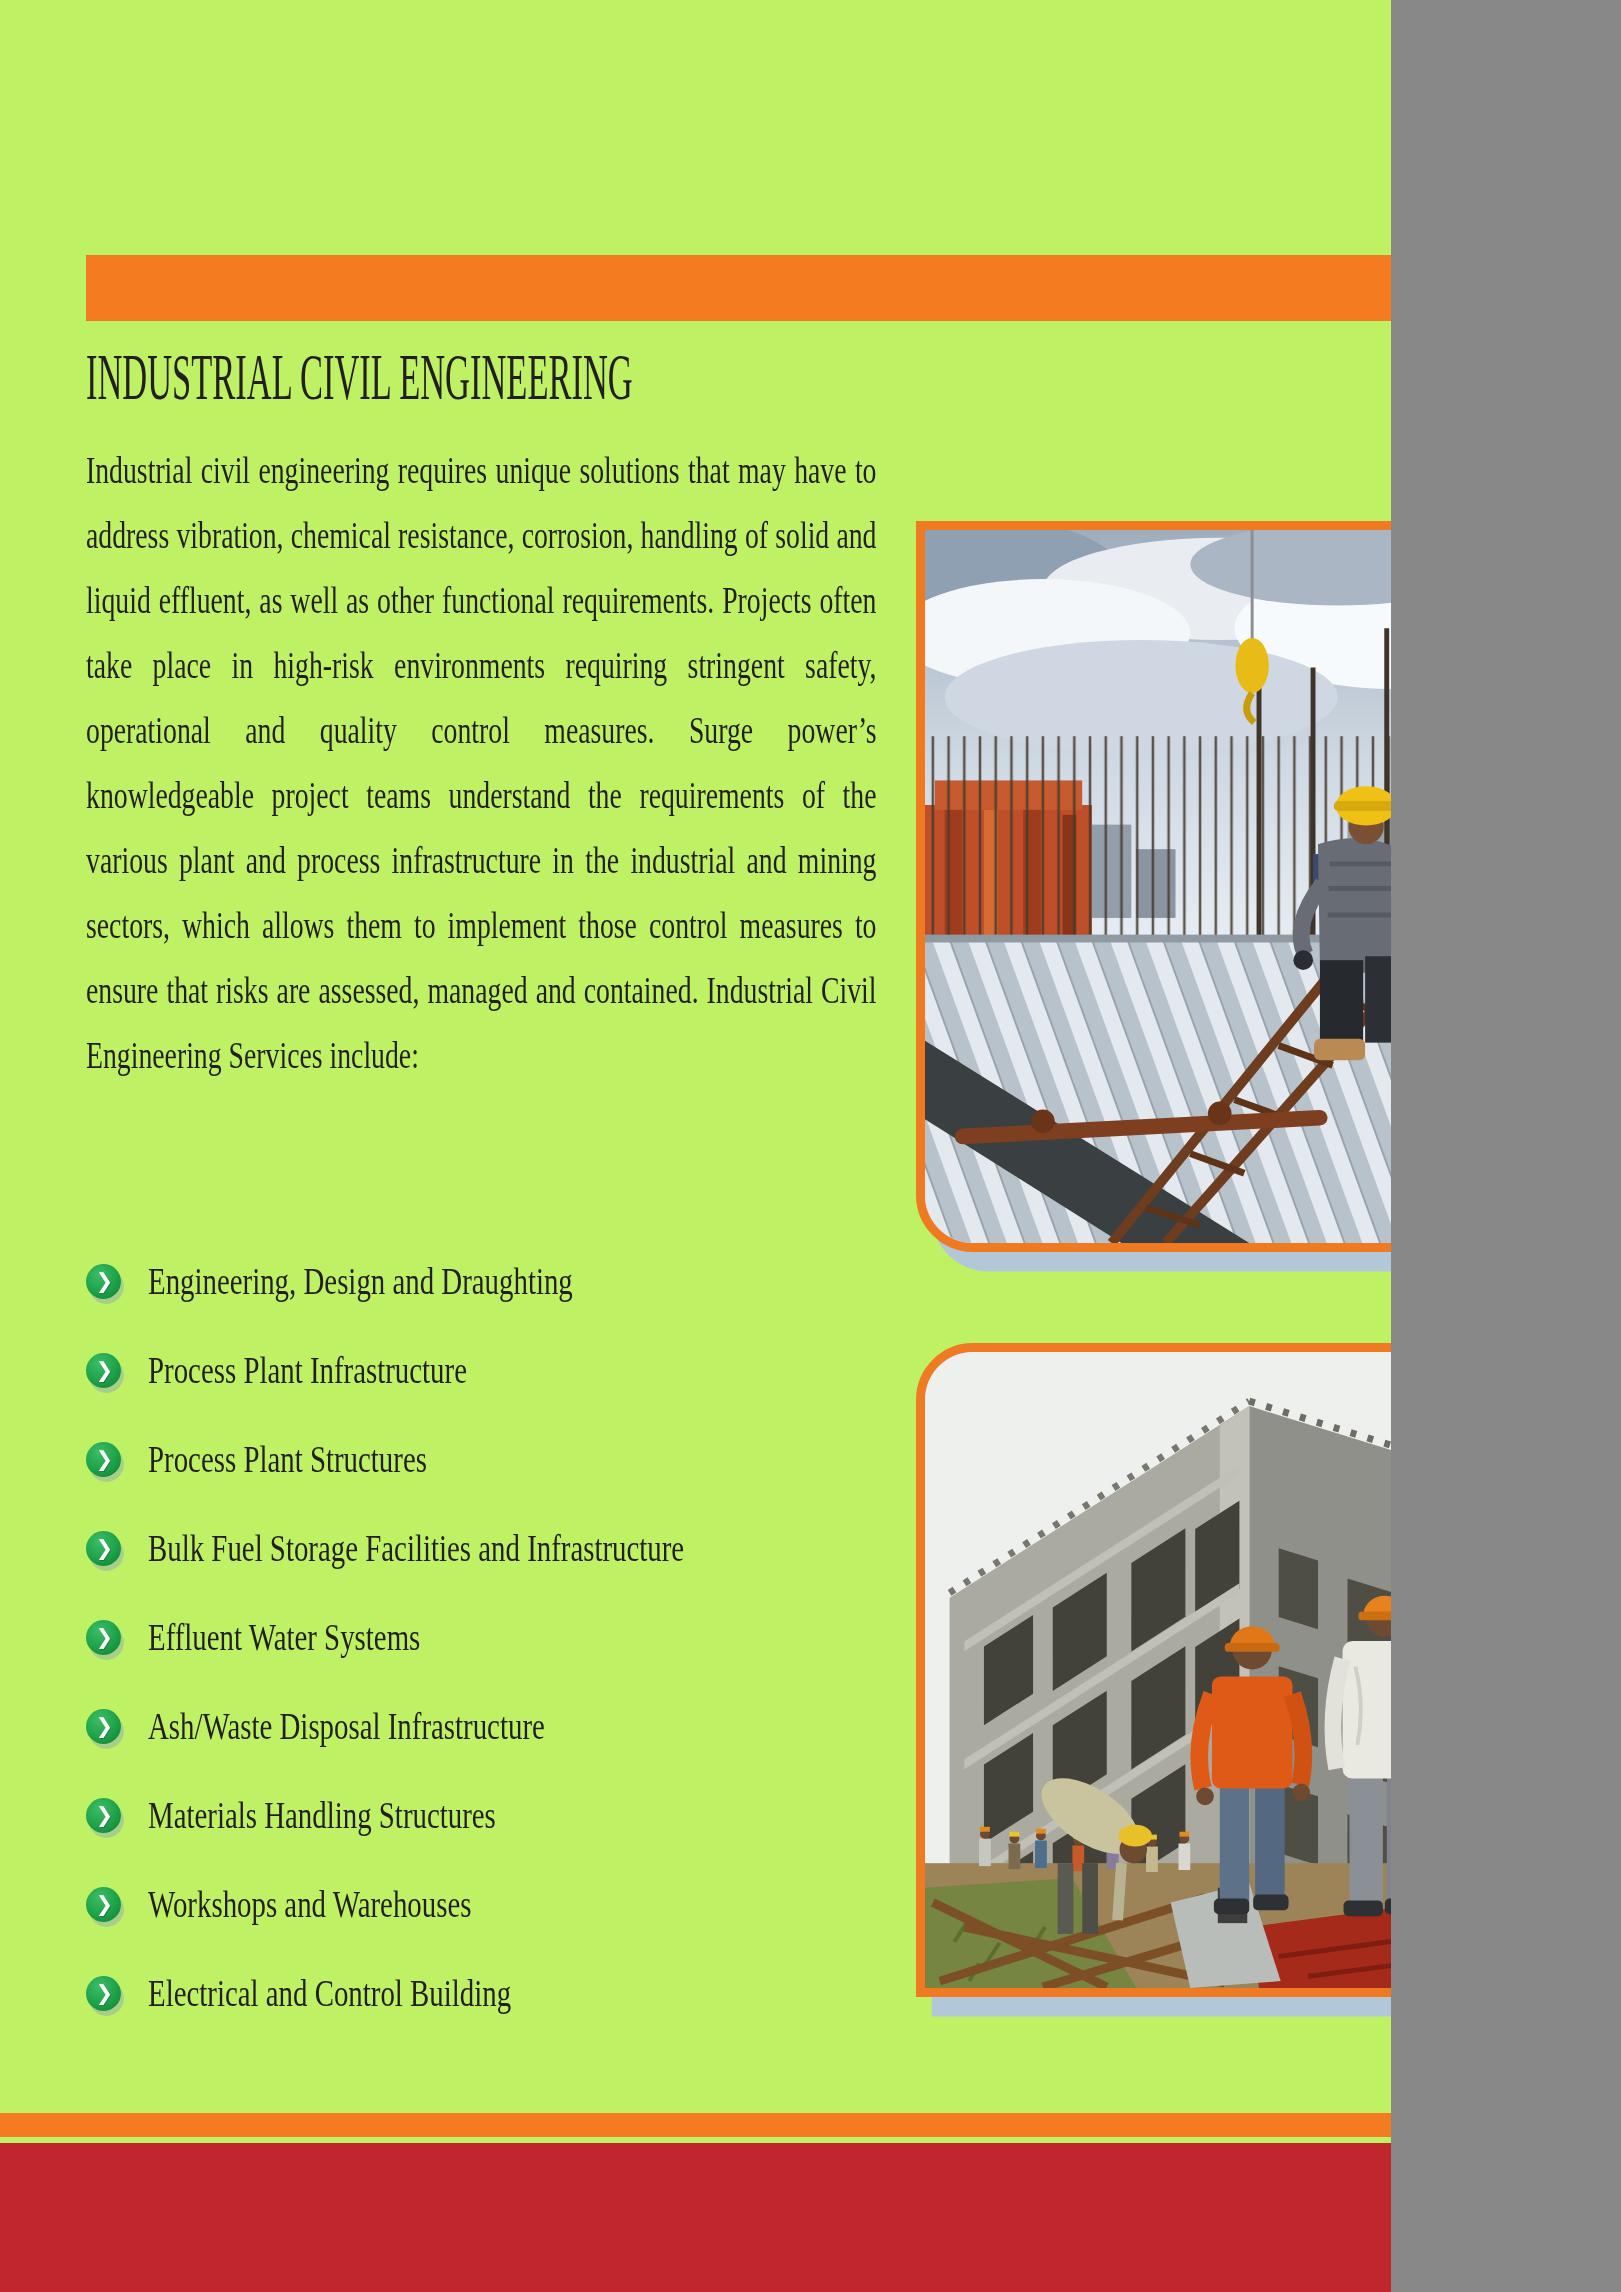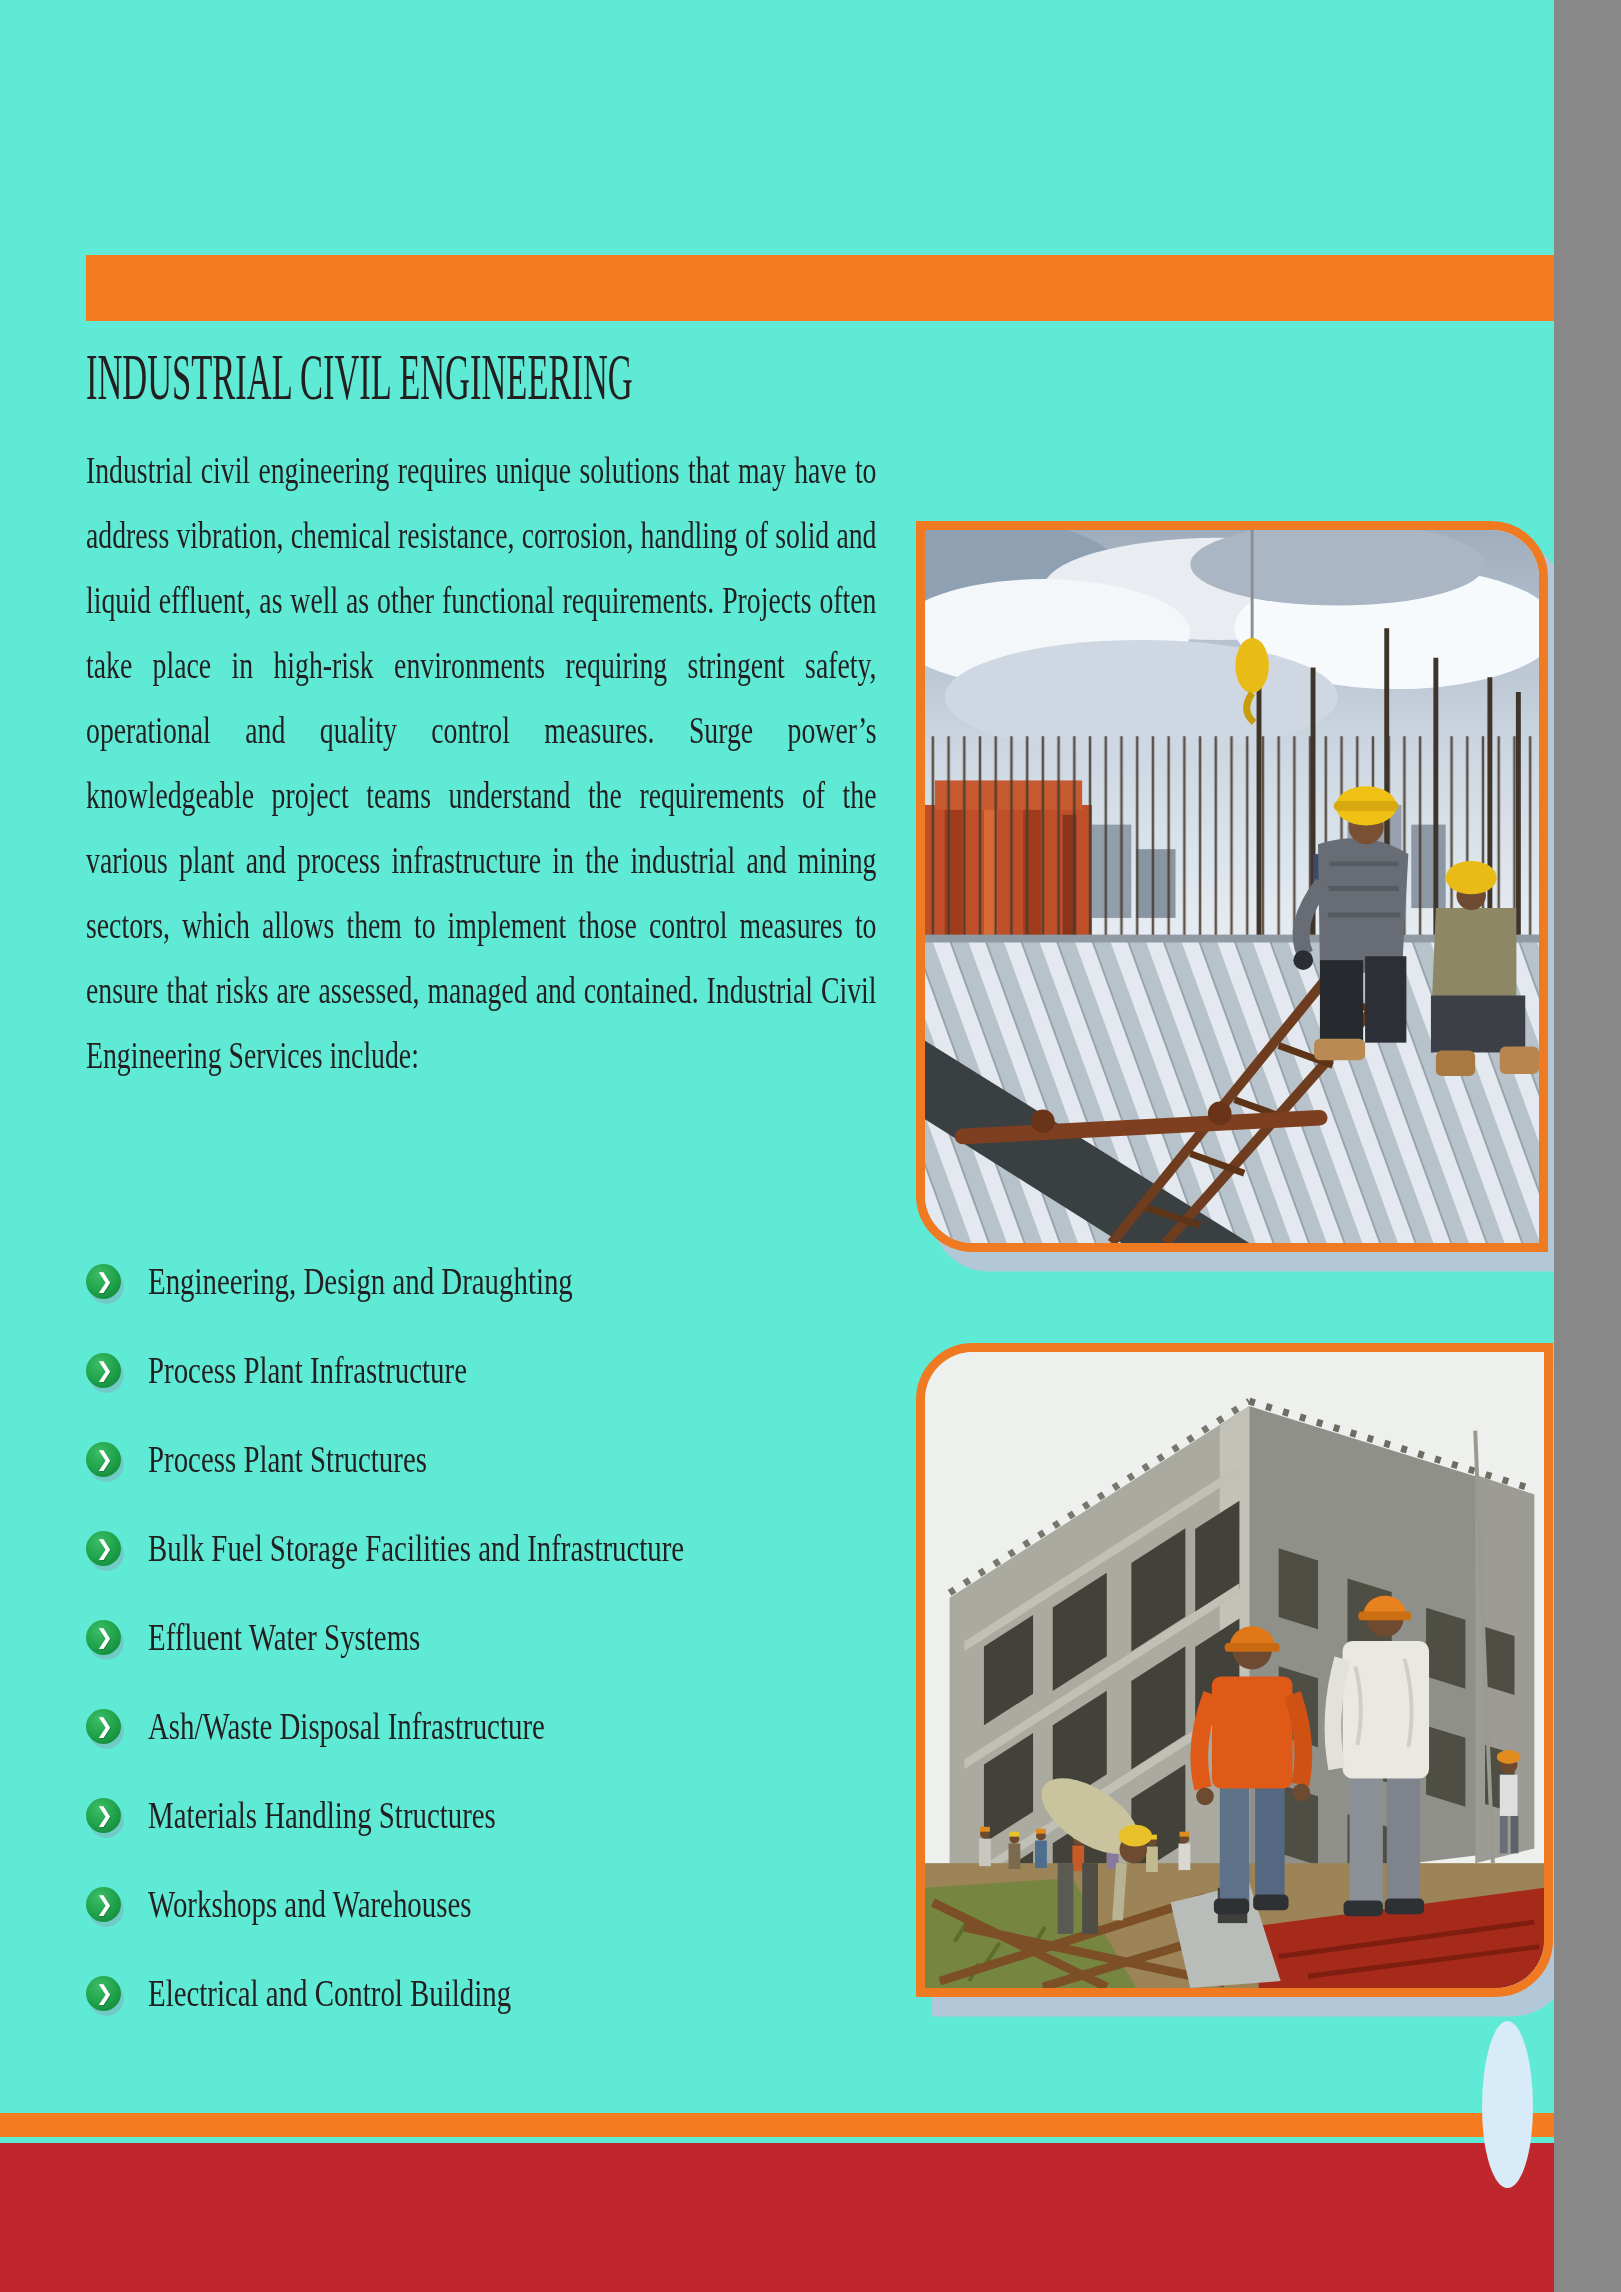--- a/index.html
+++ b/index.html
@@ -1,19 +1,19 @@
 <!DOCTYPE html>
 <html><head>
 <meta charset="utf-8">
 <style>
   html,body{margin:0;padding:0;}
   body{background:#888;}
   .page{
-    position:relative; width:1554px; height:2293px; overflow:hidden;
-    background:#5eead4; font-family:"Liberation Serif", serif; color:#231F20;
+    position:relative; width:1391px; height:2293px; overflow:hidden;
+    background:#bef264; font-family:"Liberation Serif", serif; color:#231F20;
   }
   .top-bar{position:absolute; left:86px; top:255px; width:1494px; height:66px; background:#F47B20;}
   .page-title{
     position:absolute; left:86px; top:340px; margin:0;
     font-size:65px; font-weight:normal; letter-spacing:0px; white-space:nowrap;
     transform:scaleX(0.53); transform-origin:0 0; color:#231F20;
   }
   .intro-para{
     position:absolute; left:86px; top:438px; width:1054px; margin:0;
     font-size:37px; line-height:65px; text-align:justify;

